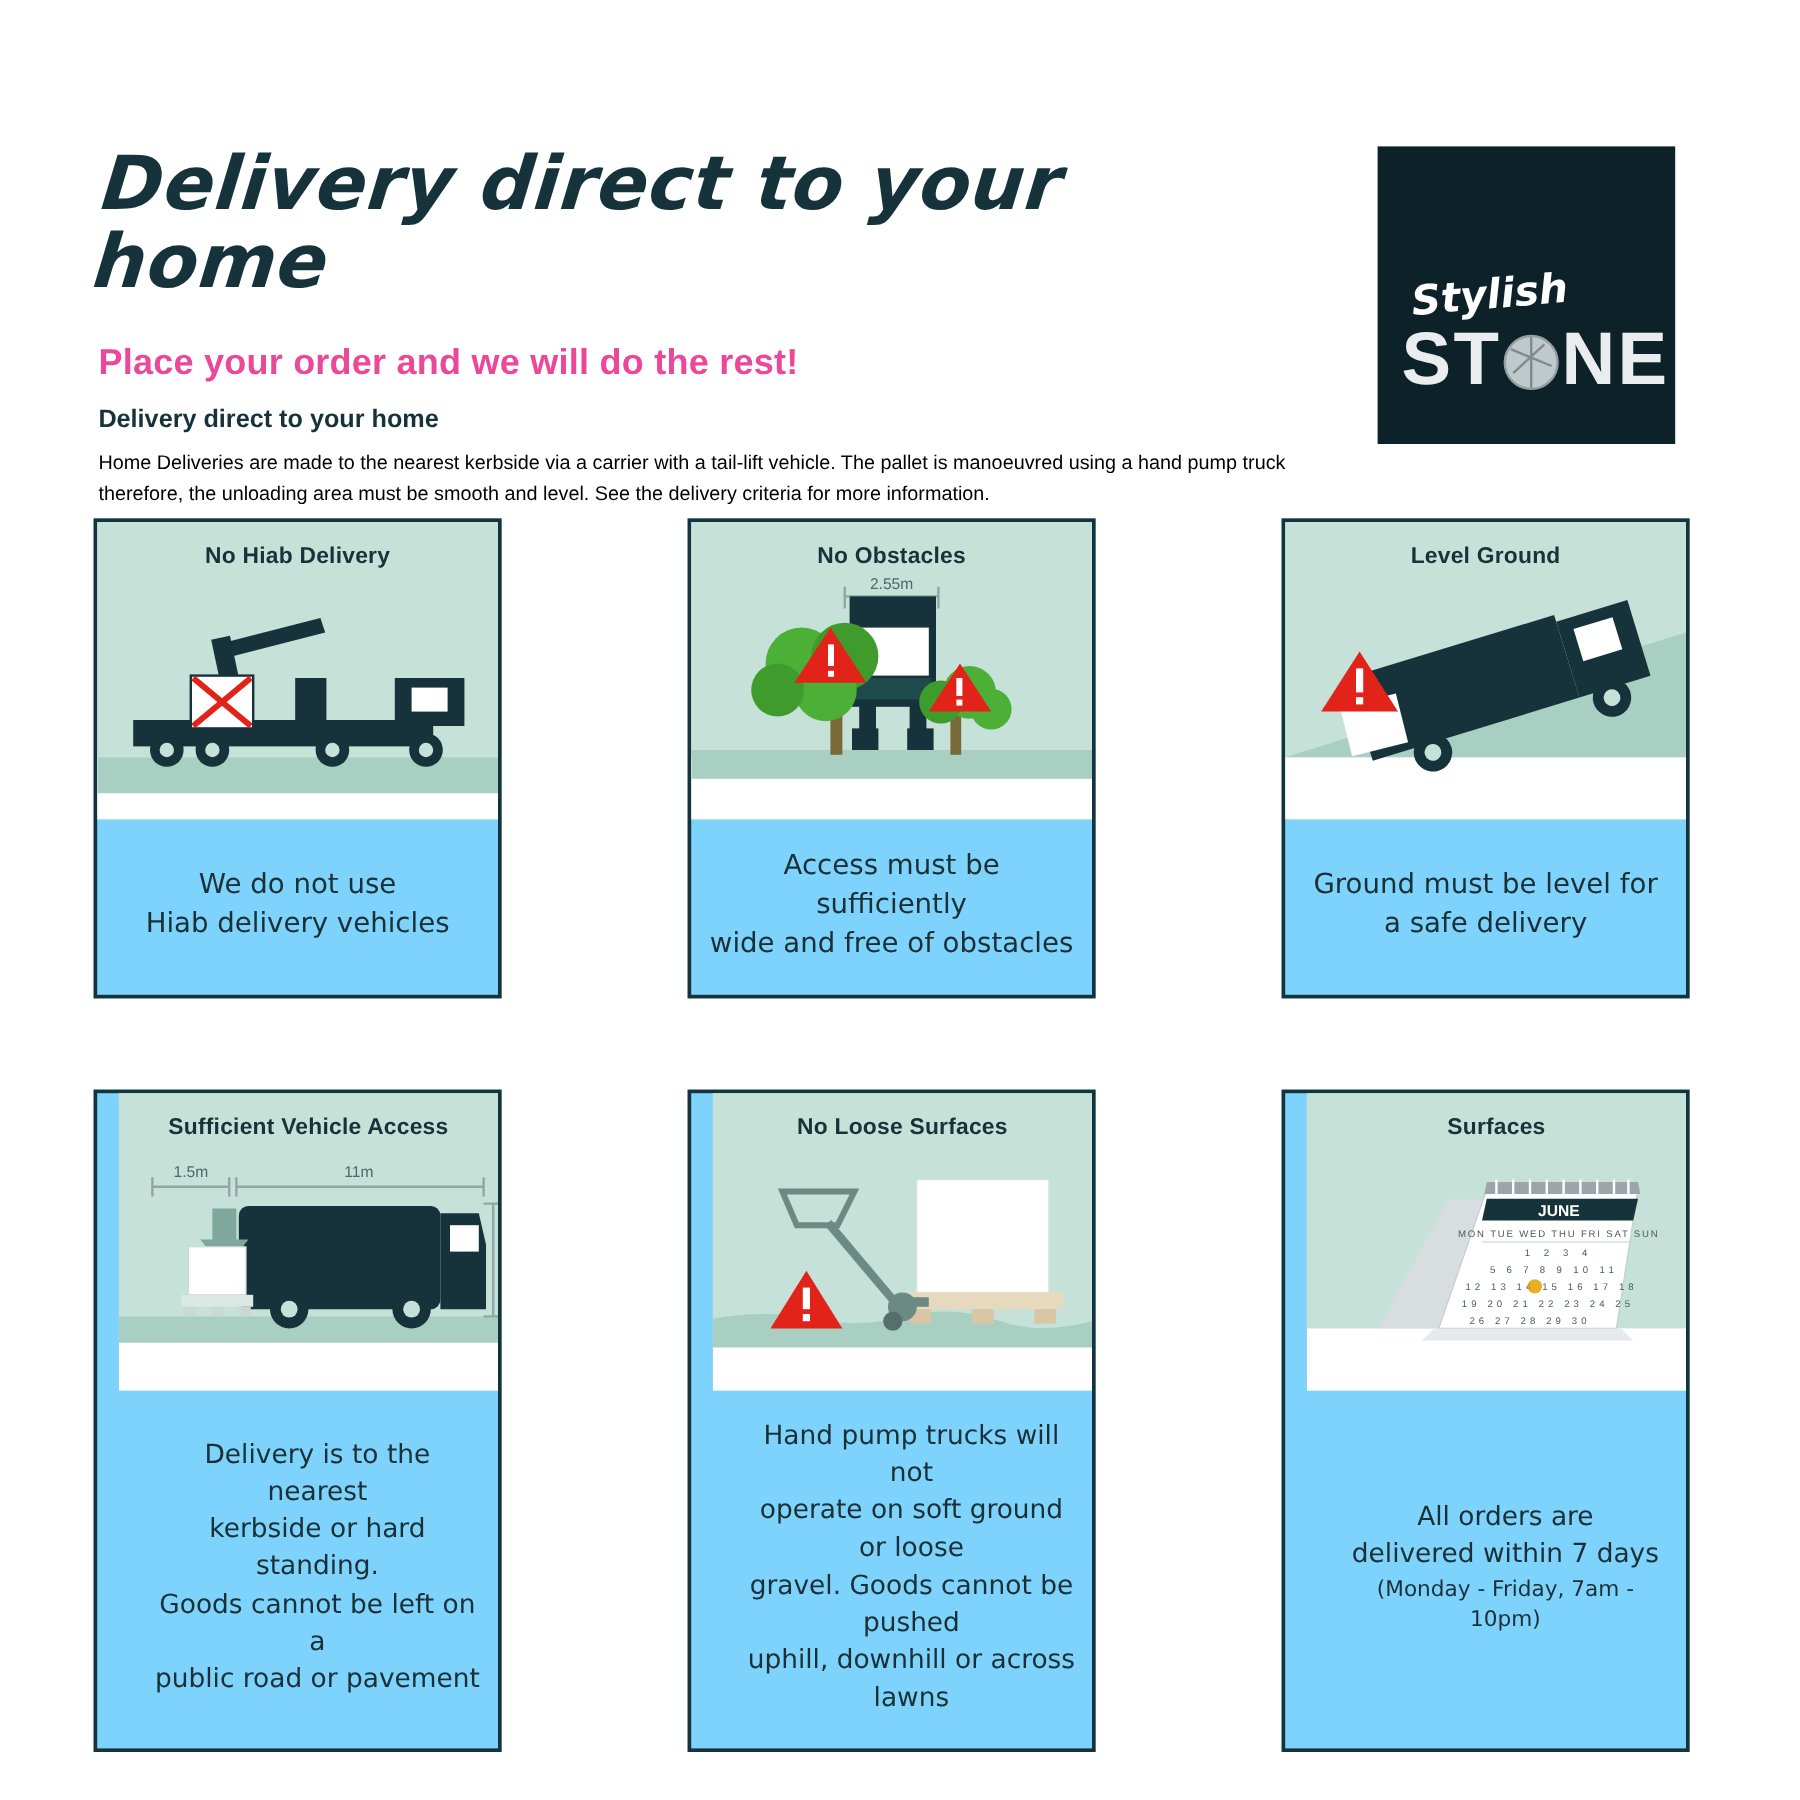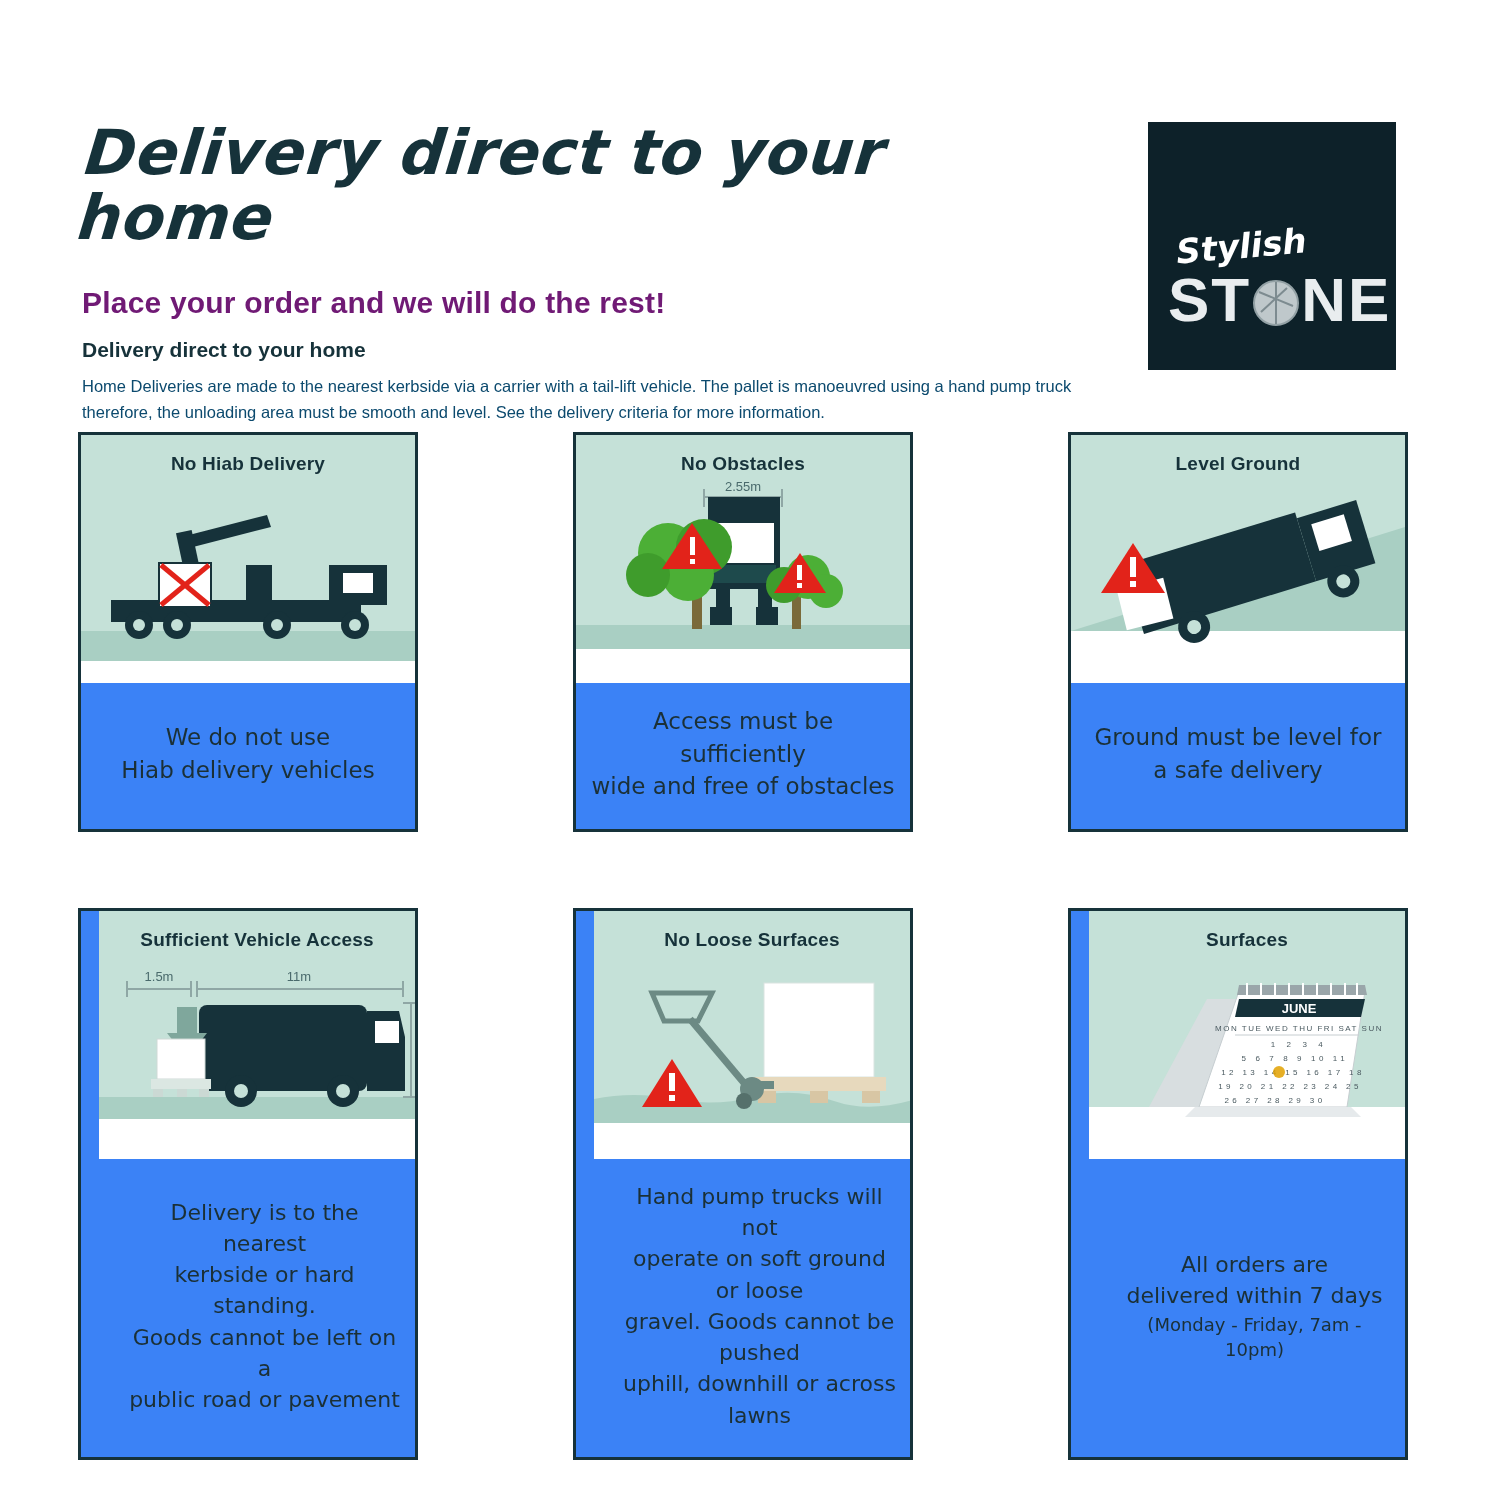--- a/index.html
+++ b/index.html
@@ -35,34 +35,34 @@
     font-style: italic;
     letter-spacing: 0.5px;
     color: #16323a;
     line-height: 1.05;
     margin: 0 0 0 0;
     transform: skewX(-6deg);
   }
   .subtitle {
     font-size: 30px;
     font-weight: bold;
-    color: #701a75;
+    color: #ec4899;
     margin-top: 36px;
     letter-spacing: 0.2px;
   }
   .subsubtitle {
     font-size: 21px;
     font-weight: bold;
     color: #16323a;
     margin-top: 18px;
   }
   .bodytext {
     font-size: 16.5px;
     line-height: 1.55;
-    color: #0c4a6e;
+    color: #000000;
     margin-top: 12px;
     max-width: 990px;
   }
 
   
   .logo {
     position: absolute;
     left: 1148px;
     top: 122px;
     width: 248px;
@@ -109,21 +109,21 @@
   }
   .row {
     display: flex;
     justify-content: space-between;
   }
   .row.second { margin-top: 76px; }
 
   .card {
     width: 340px;
     border: 3px solid #16323a;
-    background: #3b82f6;
+    background: #7dd3fc;
     box-sizing: border-box;
     display: flex;
     flex-direction: column;
   }
   .card-art {
     position: relative;
     height: 248px;
     background: #c5e1d8;
     overflow: hidden;
   }

